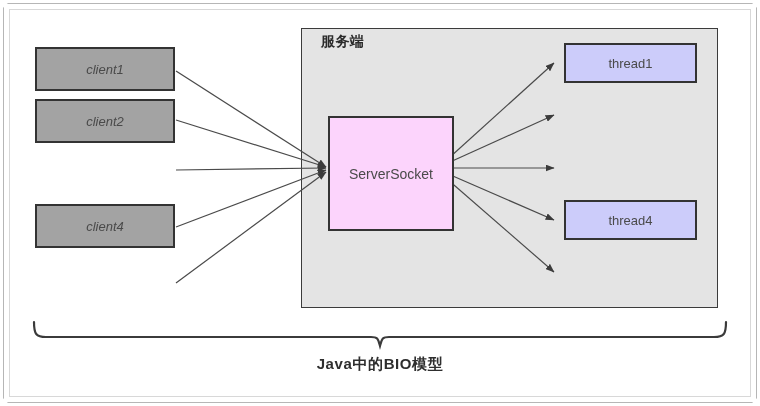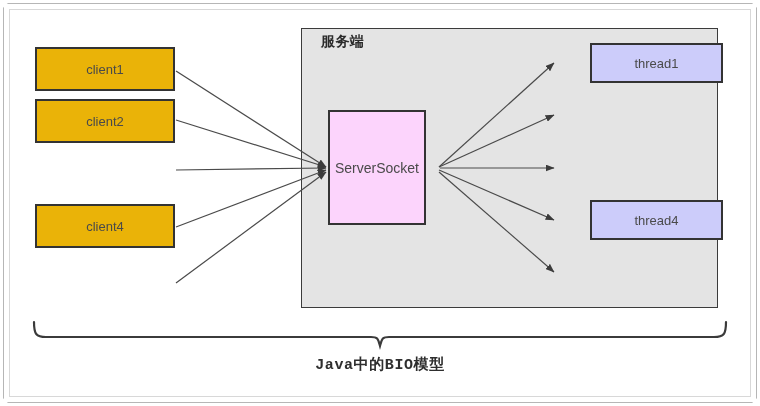--- a/index.html
+++ b/index.html
@@ -78,52 +78,52 @@
     box-sizing: border-box;
     border: 2.4px solid #333333;
     display: flex;
     align-items: center;
     justify-content: center;
     font-size: 13px;
     color: #4a4a4a;
     white-space: nowrap;
   }
   .node.client {
-    background: #eab308;
+    background: #a3a3a3;
     left: 35px;
     width: 140px;
     height: 44px;
+    font-style: italic;
   }
   .node.thread {
     background: #ccccfa;
-    left: 590px;
+    left: 564px;
     width: 133px;
     height: 40px;
   }
   .node.socket {
     background: #fcd4fc;
     left: 328px;
-    top: 110px;
-    width: 98px;
+    top: 116px;
+    width: 126px;
     height: 115px;
     font-size: 14px;
     color: #4a4a4a;
   }
 
   .caption {
     position: absolute;
     left: 0;
     top: 355px;
     width: 760px;
     text-align: center;
     font-size: 15px;
     font-weight: bold;
     color: #2e2e2e;
     letter-spacing: 0.6px;
-    font-family: Liberation Mono, monospace;
   }
 </style>
 </head>
 <body>
 
 <div class="screen">
 
   <div class="frame-outer"></div>
   <div class="frame-inner"></div>
 

